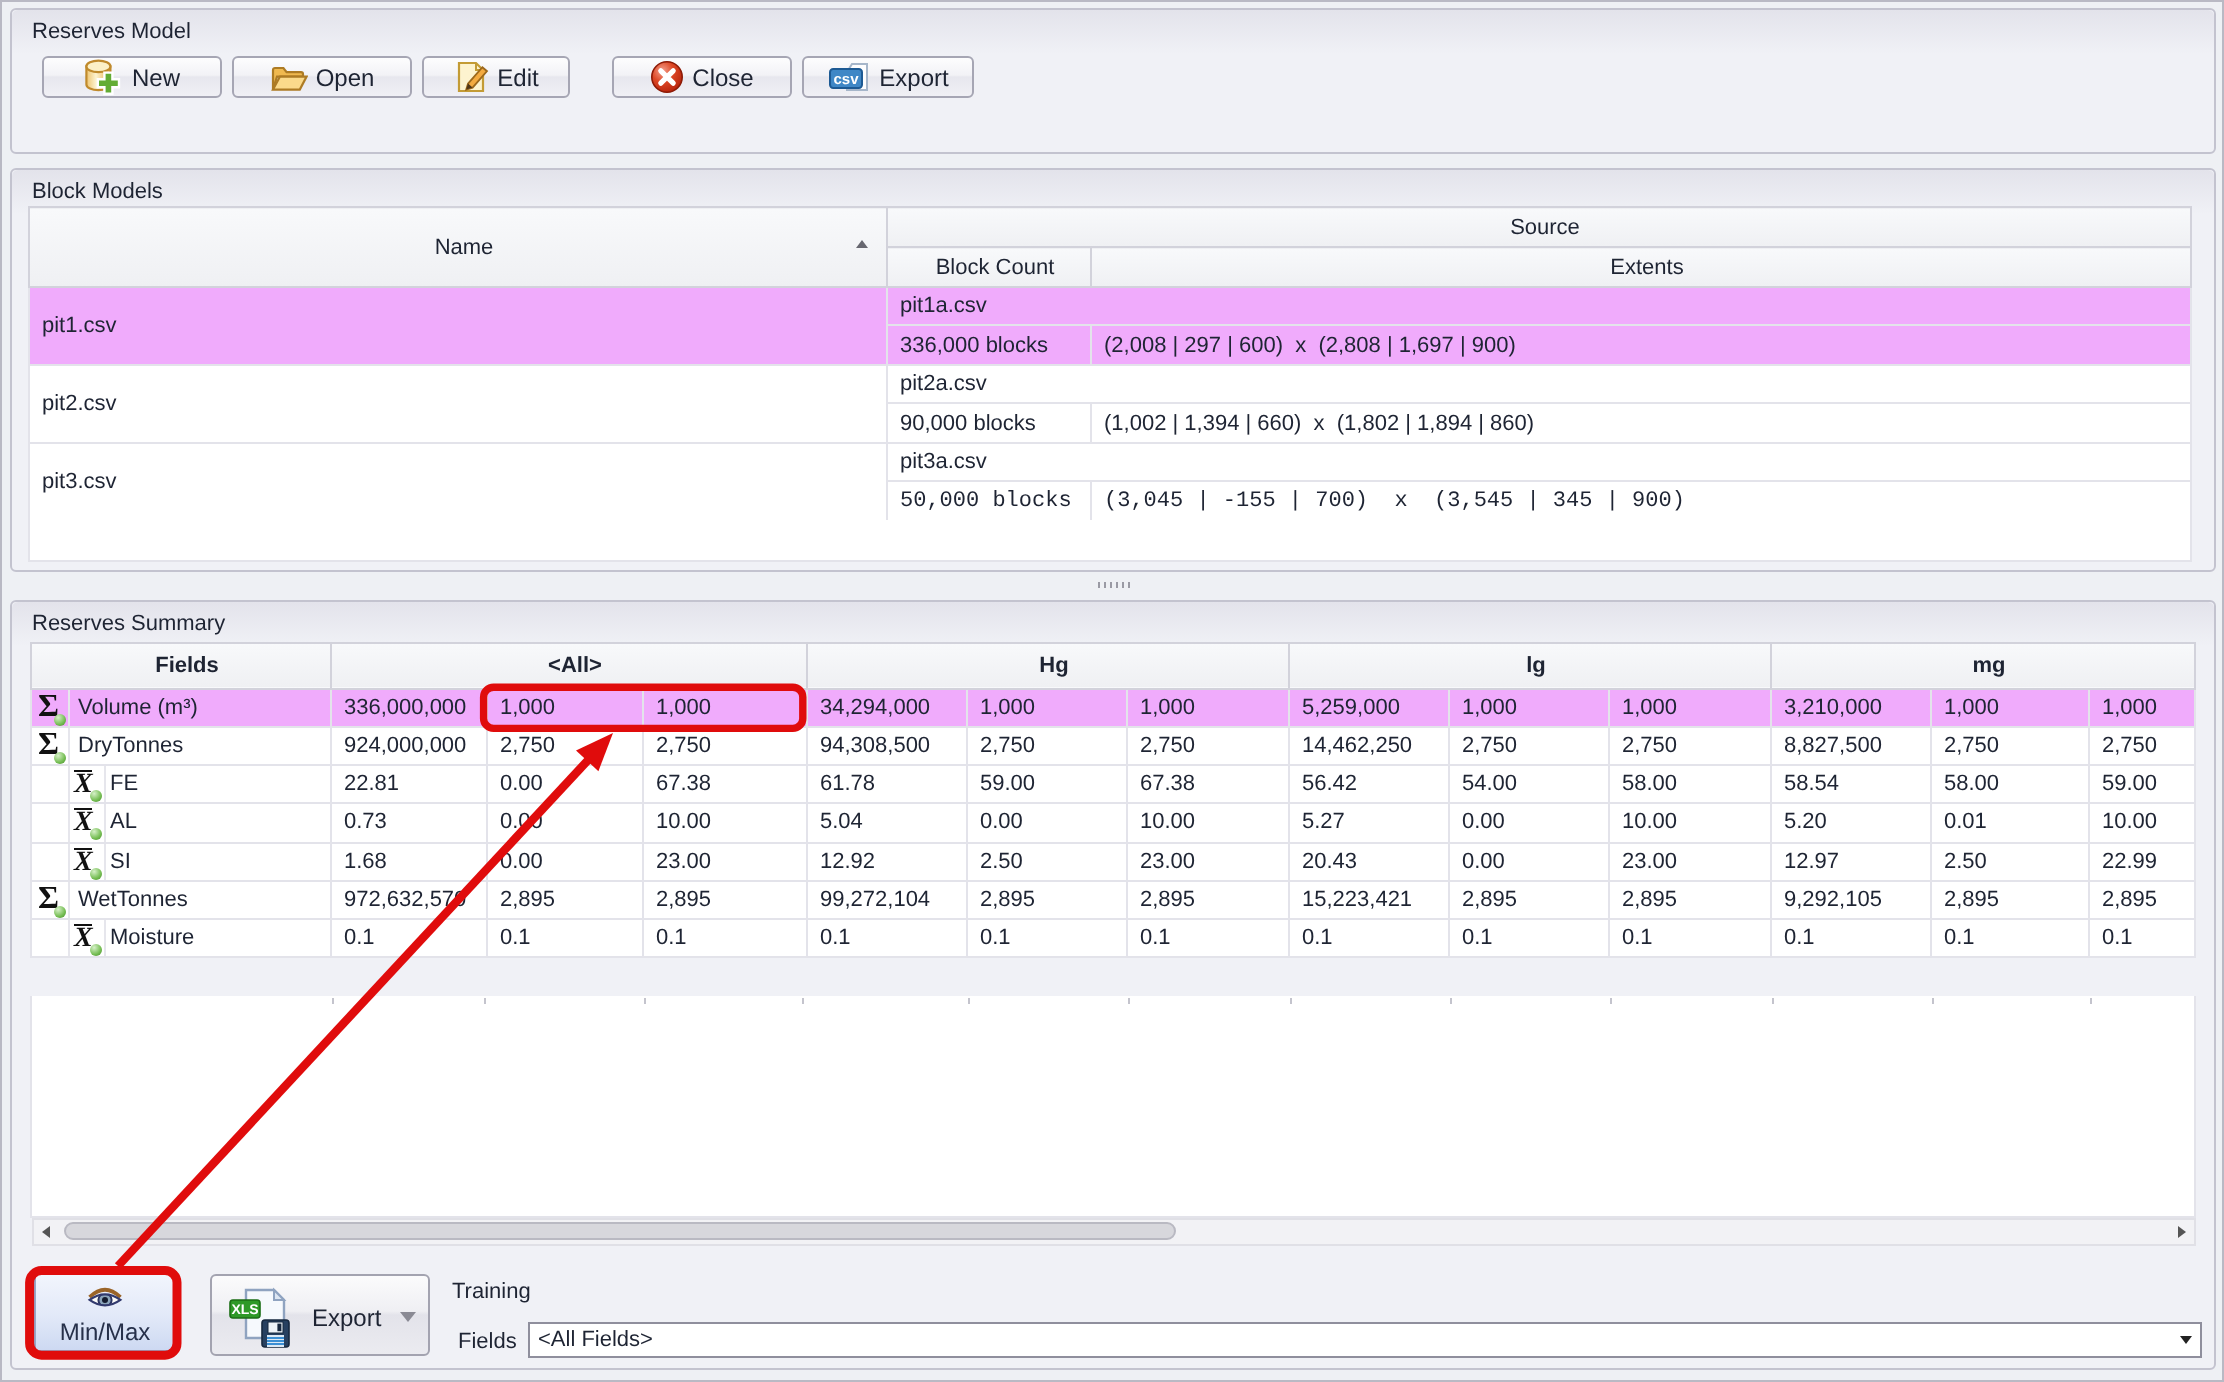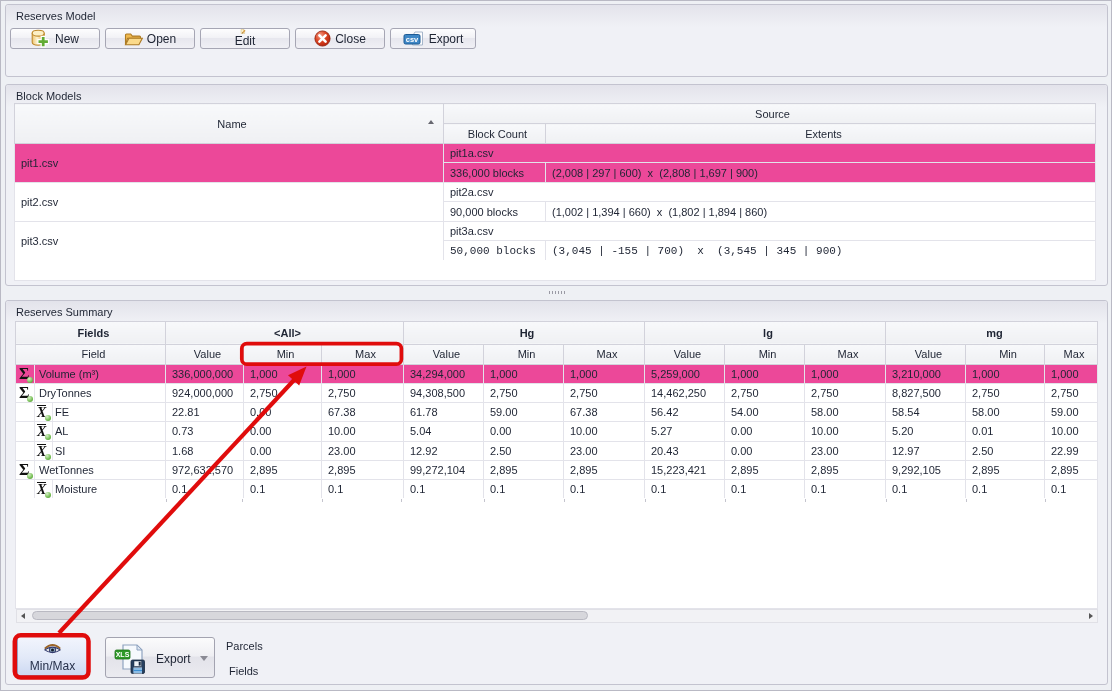--- a/index.html
+++ b/index.html
@@ -2,30 +2,30 @@
 <html><head>
 <meta charset="utf-8">
 <style>
 * { margin:0; padding:0; box-sizing:border-box; }
 html,body { width:1112px; height:691px; overflow:hidden; }
 body { font-family:"Liberation Sans", sans-serif; font-size:11px; color:#1e2433; background:#edeff3; }
 #page { position:absolute; left:0; top:0; width:1112px; height:691px; background:#eef0f4; border:1px solid #b9b9c4; }
 .grp { position:absolute; border:1px solid #c3c3cf; border-radius:3px; background:#f0f1f6; }
 .grp .band { position:absolute; left:0; top:0; right:0; height:22px; border-radius:3px 3px 0 0; background:linear-gradient(180deg,#e3e3eb,#f0f1f6); }
 .glabel { position:absolute; left:10px; top:5px; font-size:11px; color:#1e2433; }
-.btn { position:absolute; top:23px; height:21px; border:1px solid #a6a6b4; border-radius:3px; background:linear-gradient(180deg,#fdfdfe 0%,#f2f2f6 45%,#e7e7ee 50%,#f0f0f5 100%); display:flex; align-items:center; justify-content:center; font-size:12px; color:#1e2433; }
+.btn { position:absolute; top:23px; height:21px; border:1px solid #a6a6b4; border-radius:3px; background:linear-gradient(180deg,#fdfdfe 0%,#f2f2f6 45%,#e7e7ee 50%,#f0f0f5 100%); display:flex; align-items:center; justify-content:center; font-size:12px; color:#1e2433;margin-left:11px; }
 .btn svg { margin-right:4px; }
 #pathbox { position:absolute; left:4px; top:49px; width:1095px; height:20px; background:#fdfdfe; border:1px solid #9b9ba8; font-size:12px; line-height:18px; padding-left:6px; color:#10101e; }
 
 table { border-collapse:collapse; table-layout:fixed; font-size:11px; color:#1e2433; }
 td, th { overflow:hidden; white-space:nowrap; font-weight:normal; text-align:left; vertical-align:middle; padding:0 0 0 6px; }
 .hd { background:linear-gradient(180deg,#f8f9fb,#eff0f3); border:1px solid #d2d2db;text-align:center; }
 .b { font-weight:bold; }
 .dc { border:1px solid #e3e3ea; background:#fff; }
-.gray { background:#ec4899; }
+.gray { background:#f0abfc; }
 
 #hscroll { position:absolute; left:10px; top:308px; width:1082px; height:14px; background:#f2f2f5; border:1px solid #e0e0e6; }
 #hthumb { position:absolute; left:15px; top:1px; width:556px; height:9px; background:#d7d7dc; border:1px solid #b9b9c2; border-radius:5px; }
 .sarr { position:absolute; width:0; height:0; top:3px; }
 
 #minmax { position:absolute; left:11px; top:335px; width:71px; height:40px; border:1px solid #96a7c8; border-radius:2px; background:linear-gradient(180deg,#f2f5fd 0%,#e2e9f8 55%,#cdd9f2 100%); text-align:center; font-size:12px; color:#26304a; overflow:hidden; }
 #exportbtn { position:absolute; left:99px; top:336px; width:110px; height:41px; border:1px solid #a3a3b0; border-radius:3px; background:linear-gradient(180deg,#fbfbfc 0%,#efeff3 45%,#e3e3ea 50%,#ebebf0 100%); font-size:12px; color:#1e2433; }
 .combo { position:absolute; height:18px; background:#fff; border:1px solid #8f8f9d; font-size:11px; line-height:16px; padding-left:4px; }
 .carr { position:absolute; right:4px; top:6px; width:0; height:0; border-left:3.5px solid transparent; border-right:3.5px solid transparent; border-top:4px solid #222; }
 .lab { position:absolute; font-size:11px; color:#1e2433; }
@@ -55,21 +55,21 @@
         </svg>
         <span>New</span>
       </div>
   <div class="btn" style="left:99px;width:90px;">
         <svg width="19" height="16" viewBox="0 0 19 16">
           <path d="M1.5 13.8 V4 a1 1 0 0 1 1-1 h4.2 l1.6 2.1 h7.2 a1 1 0 0 1 1 1 v1.2 h-13 z" fill="#f0b94f" stroke="#ad7b24" stroke-width="1.1"></path>
           <path d="M1.5 13.8 L5 7.3 h13.3 l-3.4 6.5 z" fill="#fbda8b" stroke="#ad7b24" stroke-width="1.1"></path>
         </svg>
         <span>Open</span>
       </div>
-  <div class="btn" style="left:194px;width:90px;flex-direction:column;">
+  <div class="btn" style="left:194px;width:74px;">
         <svg width="18" height="17" viewBox="0 0 18 17">
           <path d="M2.5 1.5 h8.5 l3.5 3.5 v10.5 h-12 z" fill="#fdf3cf" stroke="#c39b35" stroke-width="1.1"></path>
           <path d="M11 1.5 v3.5 h3.5" fill="none" stroke="#c39b35" stroke-width="1"></path>
           <path d="M7 11.8 L14.2 3.6 l2.3 2 L9.3 13.8 l-3.2 1 z" fill="#f3aa40" stroke="#9c681c" stroke-width="0.9"></path>
           <path d="M7 11.8 l-0.9 3 3.2 -1 z" fill="#503618"></path>
         </svg>
         <span>Edit</span>
       </div>
   <div class="btn" style="left:289px;width:90px;">
         <svg width="17" height="17" viewBox="0 0 17 17">
@@ -163,35 +163,20 @@
           <col style="width:79px">
           <col style="width:53px">
         </colgroup>
     <tbody>
           <tr style="height:23px;">
       <td class="hd b">Fields</td>
             <td class="hd b" colspan="3">&lt;All&gt;</td>
             <td class="hd b" colspan="3">Hg</td>
             <td class="hd b" colspan="3">lg</td>
             <td class="hd b" colspan="3">mg</td>
-    </tr>
-    <tr style="height:20px;">
-      <td class="hd">Field</td>
-            <td class="hd">Value</td>
-            <td class="hd">Min</td>
-            <td class="hd">Max</td>
-            <td class="hd">Value</td>
-            <td class="hd">Min</td>
-            <td class="hd">Max</td>
-            <td class="hd">Value</td>
-            <td class="hd">Min</td>
-            <td class="hd">Max</td>
-            <td class="hd">Value</td>
-            <td class="hd">Min</td>
-            <td class="hd">Max</td>
     </tr>
     <tr style="height:19px;">
             <td class="dc gray" style="position:relative;padding:0;"><span style="position:absolute;left:18px;top:0;width:1px;height:100%;background:#e6e6ec;"></span><span class="sig" style="left:3px;top:0px;">Σ<span class="ball" style="left:8px;top:10px;"></span></span><span style="position:absolute;left:23px;top:3px;">Volume (m³)</span></td>
             <td class="dc gray">336,000,000</td>
             <td class="dc gray">1,000</td>
             <td class="dc gray">1,000</td>
             <td class="dc gray">34,294,000</td>
             <td class="dc gray">1,000</td>
             <td class="dc gray">1,000</td>
             <td class="dc gray">5,259,000</td>
@@ -326,22 +311,23 @@
             <rect x="17" y="18" width="13.5" height="13.5" rx="1.5" fill="#274060" stroke="#17283f" stroke-width="0.8"></rect>
             <rect x="20" y="19" width="7.5" height="5.5" fill="#eef3f8" stroke="#17283f" stroke-width="0.5"></rect>
             <rect x="24.7" y="19.8" width="2" height="3.8" fill="#17283f"></rect>
             <path d="M19.5 25.5 h8.5 v6 h-8.5 z" fill="#dce9f5"></path>
             <path d="M19.5 27 h8.5 M19.5 28.5 h8.5 M19.5 30 h8.5" stroke="#3b8fd4" stroke-width="1"></path>
           </g>
         </svg>
         <span style="position:absolute;left:50px;top:14px;">Export</span>
         <span style="position:absolute;right:6px;top:18px;width:0;height:0;border-left:4px solid transparent;border-right:4px solid transparent;border-top:5px solid #8a8a94;"></span>
       </div>
-  <div class="lab" style="left:220px;top:339px;">Parcels</div>
+  <div class="lab" style="left:220px;top:339px;">Training</div>
   <div class="lab" style="left:223px;top:364px;">Fields</div>
+  <div class="combo" style="left:258px;top:360px;width:837px;">&lt;All Fields&gt;<span class="carr"></span></div>
 </div>
 
 <svg id="anno" viewBox="0 0 1112 691">
   <g stroke="#c4c4cd" stroke-width="1">
         <line x1="165.5" y1="498" x2="165.5" y2="501"></line>
         <line x1="241.5" y1="498" x2="241.5" y2="501"></line>
         <line x1="321.5" y1="498" x2="321.5" y2="501"></line>
         <line x1="400.5" y1="498" x2="400.5" y2="501"></line>
         <line x1="483.5" y1="498" x2="483.5" y2="501"></line>
         <line x1="563.5" y1="498" x2="563.5" y2="501"></line>

